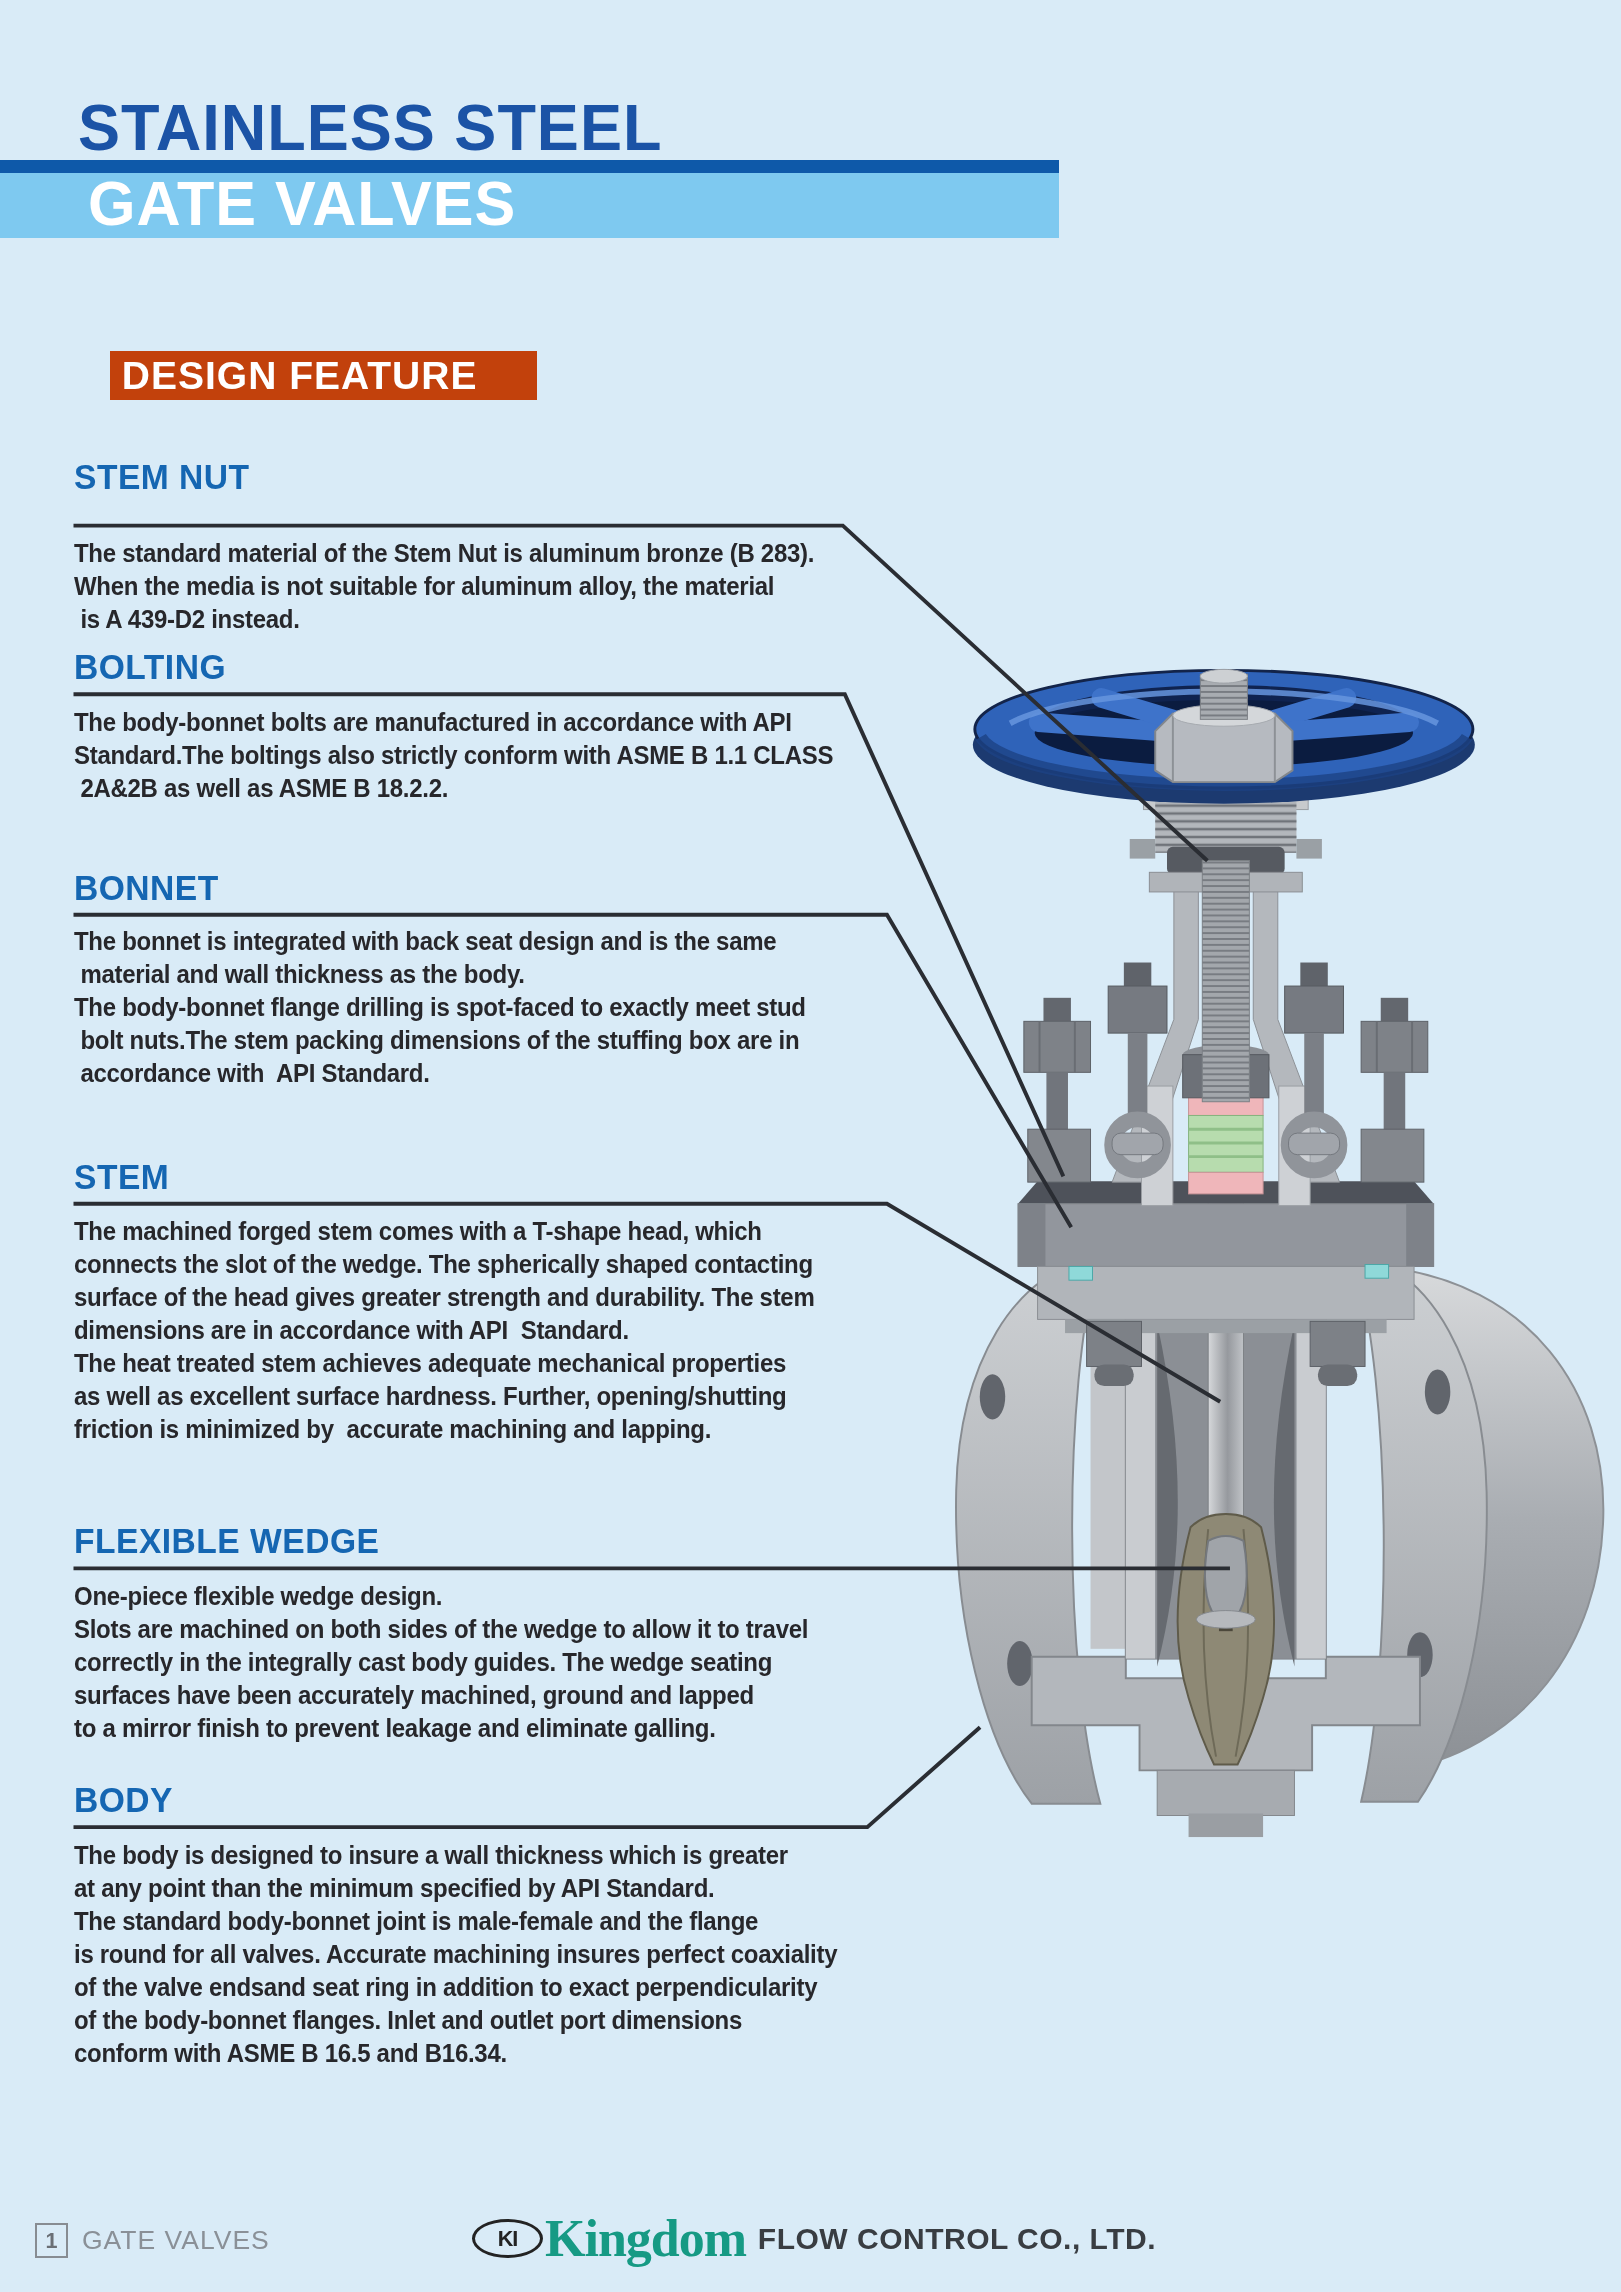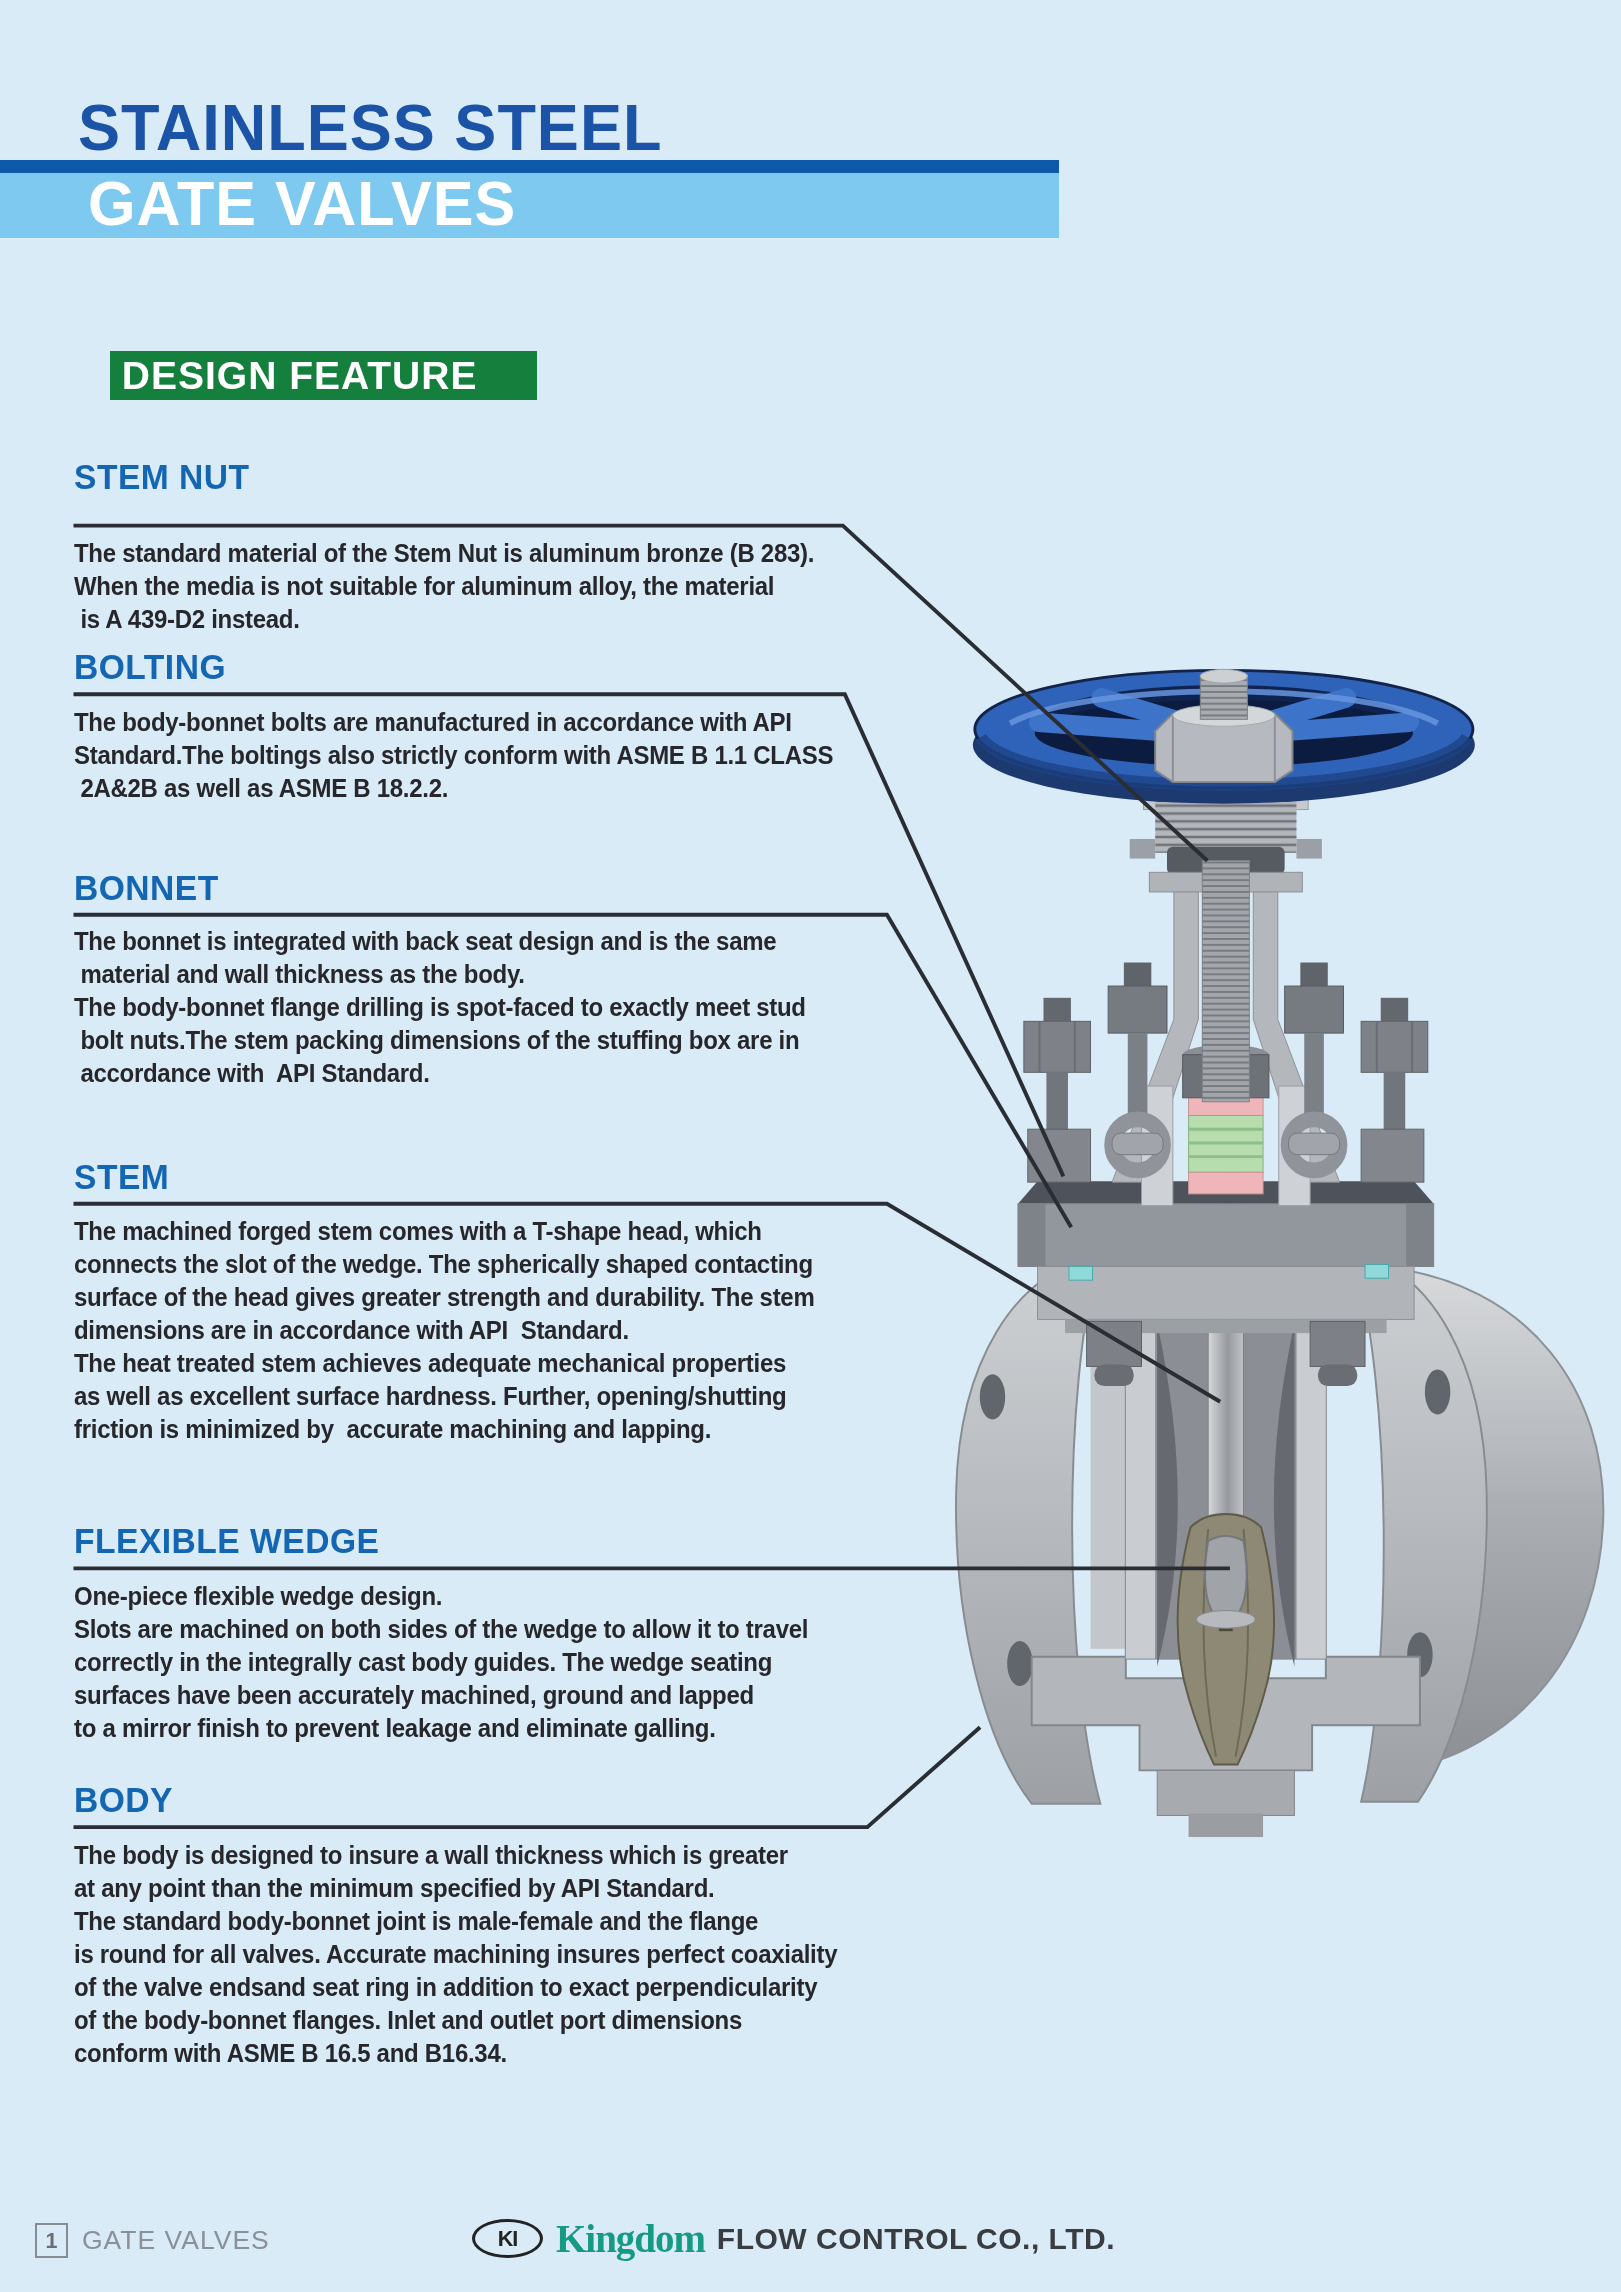--- a/index.html
+++ b/index.html
@@ -6,21 +6,21 @@
   body{width:1621px;height:2293px;position:relative;overflow:hidden;
        font-family:"Liberation Sans", sans-serif;background:#D9EBF7;}
   .abs{position:absolute;}
   
   .main-title{left:78px;top:90px;font-size:65px;font-weight:bold;color:#1B53A6;
               letter-spacing:1px;transform:scaleX(.97);transform-origin:left;}
   .bar-dark{left:0;top:160px;width:1059px;height:13.7px;background:#0E59A9;}
   .band-light{left:0;top:173px;width:1059px;height:65px;background:#7EC9F0;}
   .band-title{left:88px;top:167px;font-size:63px;font-weight:bold;color:#ffffff;
               letter-spacing:1px;transform:scaleX(.97);transform-origin:left;}
-  .design-box{left:110px;top:351px;width:427px;height:49px;background:#15803d;
+  .design-box{left:110px;top:351px;width:427px;height:49px;background:#c2410c;
               color:#fff;font-size:39px;font-weight:bold;line-height:49px;
               padding-left:11.8px;box-sizing:border-box;letter-spacing:1px;}
   
   .sec-title{font-size:35px;font-weight:bold;color:#1566B2;letter-spacing:0.5px;
              transform:scaleX(.96);transform-origin:left;}
   .sec-body{font-size:25px;font-weight:bold;color:#27272B;line-height:33px;
             width:853px;white-space:pre-wrap;letter-spacing:-0.3px;
             transform:scaleX(.96);transform-origin:left;}
   .t0{left:74px;top:457px;} .b0{left:74px;top:537px;}
   .t1{left:74px;top:647px;} .b1{left:74px;top:706px;}
@@ -32,22 +32,22 @@
   .leaders{left:0;top:0;width:1621px;height:2293px;pointer-events:none;}
   .valve{left:912px;top:588px;width:710px;height:1402px;}
   
   .pagebox{left:35px;top:2223px;width:29px;height:31px;border:2px solid #878C92;
            color:#6A6F75;font-size:21.6px;font-weight:bold;text-align:center;line-height:31px;}
   .pagelabel{left:82px;top:2225px;font-size:26.5px;color:#8A9097;letter-spacing:1px;}
   .logo-row{left:472px;top:2207px;height:63px;display:flex;align-items:center;}
   .ki-ellipse{width:65px;height:33px;border:3.9px solid #232323;border-radius:50%;
               display:flex;align-items:center;justify-content:center;
               font-size:21.6px;font-weight:bold;color:#232323;letter-spacing:-1px;}
-  .brand{font-family:"Liberation Serif", serif;font-size:39px;font-weight:bold;
-         color:#169A84;margin-left:13px;letter-spacing:-1px;}
+  .brand{font-family:"Liberation Serif", serif;font-size:52px;font-weight:bold;
+         color:#169A84;margin-left:2px;letter-spacing:-1px;}
   .company{font-size:30px;font-weight:bold;color:#393D42;margin-left:11.8px;letter-spacing:0.5px;}
 </style>
 </head>
 <body>
 
 <div class="abs main-title">STAINLESS STEEL</div>
 <div class="abs bar-dark"></div>
 <div class="abs band-light"></div>
 <div class="abs band-title">GATE VALVES</div>
 <div class="abs design-box">DESIGN FEATURE</div>

